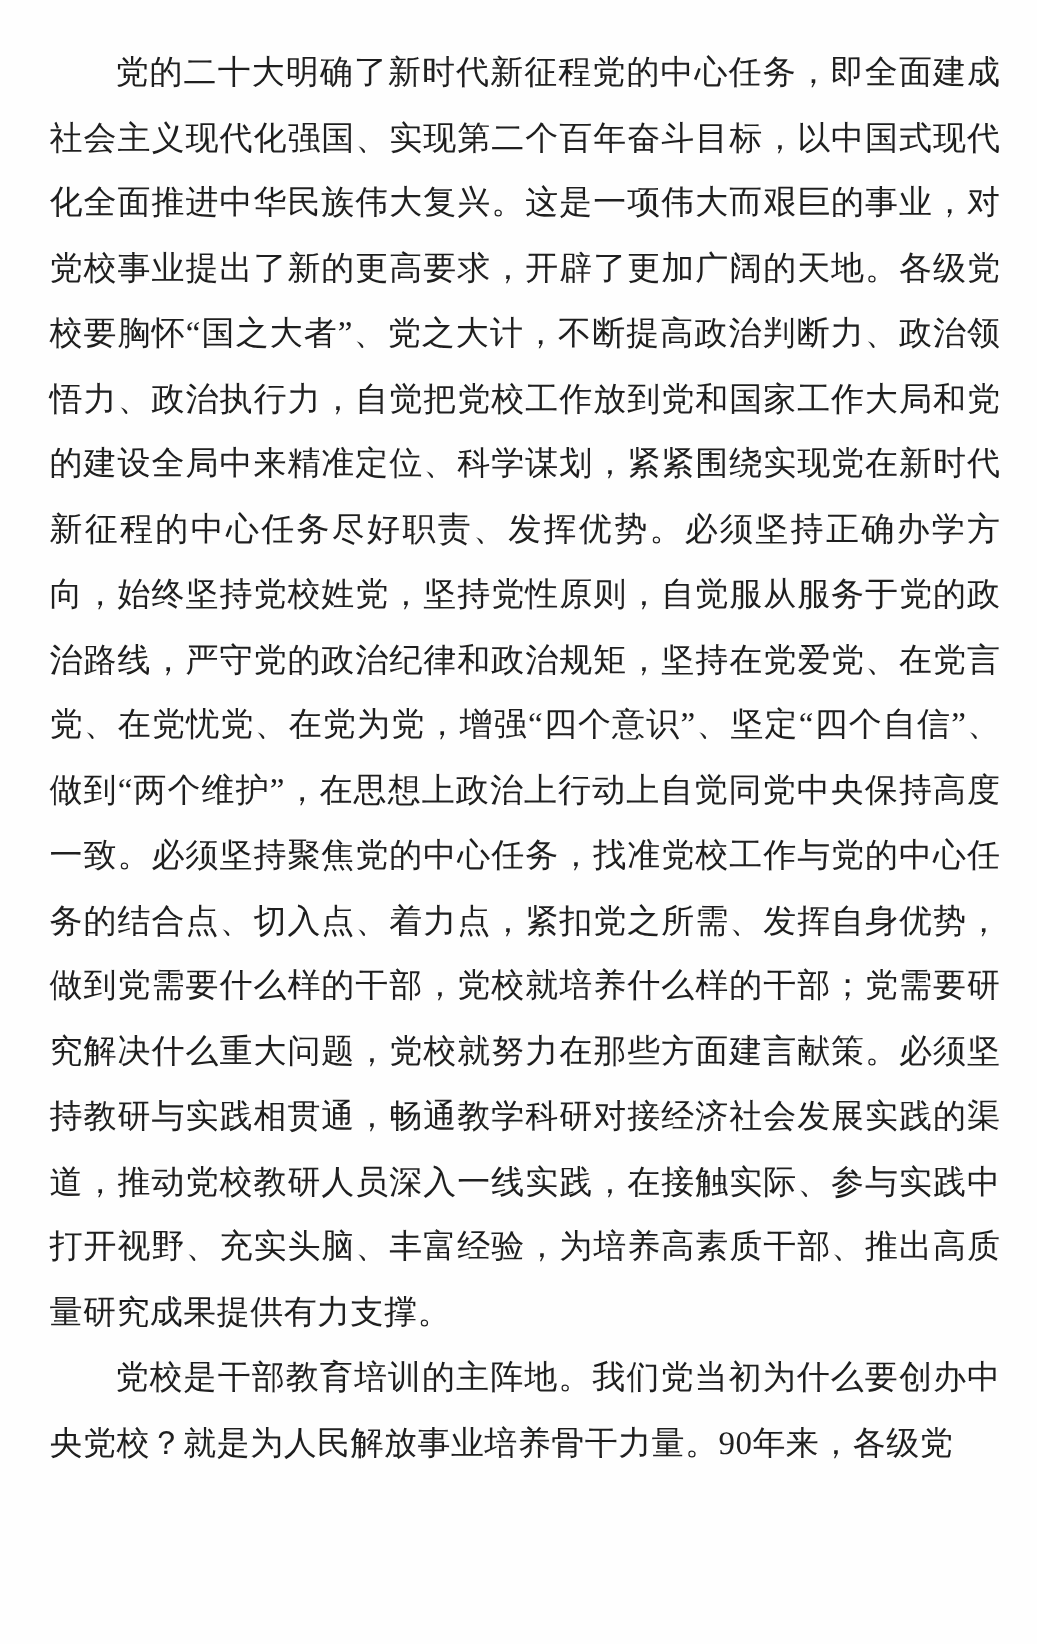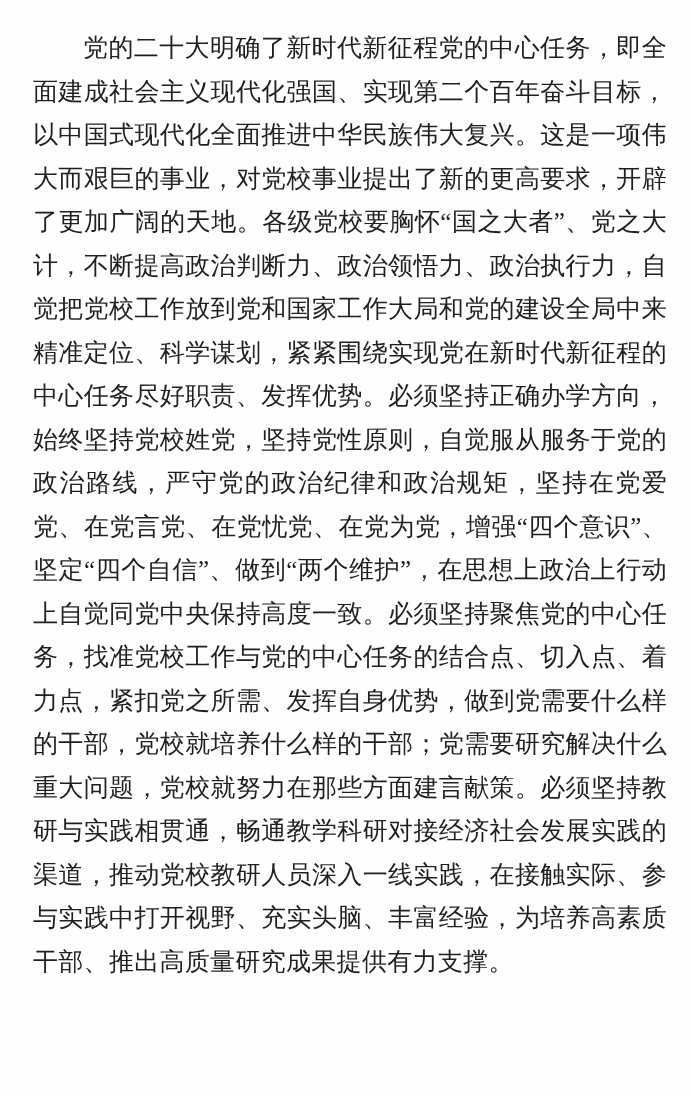--- a/index.html
+++ b/index.html
@@ -13,34 +13,35 @@
     overflow: hidden;
   }
   .page {
     box-sizing: border-box;
     width: 691px;
     height: 1096px;
     padding: 26px 24px 0 33px;
     background: #fefefe;
     color: #1f1f1f;
     font-family: "Liberation Serif", "DejaVu Serif", serif;
-    font-size: 25px;
+    font-size: 22px;
     line-height: 43.5px;
     text-align: justify;
     text-justify: inter-ideograph;
     letter-spacing: 0.3px;
   }
   .page p {
     margin: 0;
     padding: 0;
     text-indent: 2em;
     word-break: break-all;
   }
   .page p.attribution {
     font-weight: bold;
   }
 </style>
 </head>
 <body>
 
 <div class="page">
   <p class="body-para">党的二十大明确了新时代新征程党的中心任务，即全面建成社会主义现代化强国、实现第二个百年奋斗目标，以中国式现代化全面推进中华民族伟大复兴。这是一项伟大而艰巨的事业，对党校事业提出了新的更高要求，开辟了更加广阔的天地。各级党校要胸怀“国之大者”、党之大计，不断提高政治判断力、政治领悟力、政治执行力，自觉把党校工作放到党和国家工作大局和党的建设全局中来精准定位、科学谋划，紧紧围绕实现党在新时代新征程的中心任务尽好职责、发挥优势。必须坚持正确办学方向，始终坚持党校姓党，坚持党性原则，自觉服从服务于党的政治路线，严守党的政治纪律和政治规矩，坚持在党爱党、在党言党、在党忧党、在党为党，增强“四个意识”、坚定“四个自信”、做到“两个维护”，在思想上政治上行动上自觉同党中央保持高度一致。必须坚持聚焦党的中心任务，找准党校工作与党的中心任务的结合点、切入点、着力点，紧扣党之所需、发挥自身优势，做到党需要什么样的干部，党校就培养什么样的干部；党需要研究解决什么重大问题，党校就努力在那些方面建言献策。必须坚持教研与实践相贯通，畅通教学科研对接经济社会发展实践的渠道，推动党校教研人员深入一线实践，在接触实际、参与实践中打开视野、充实头脑、丰富经验，为培养高素质干部、推出高质量研究成果提供有力支撑。</p>
+  <p class="body-para">党校是干部教育培训的主阵地。我们党当初为什么要创办中央党校？就是为人民解放事业培养骨干力量。90年来，各级党</p>
 </div>
 
 </body></html>

